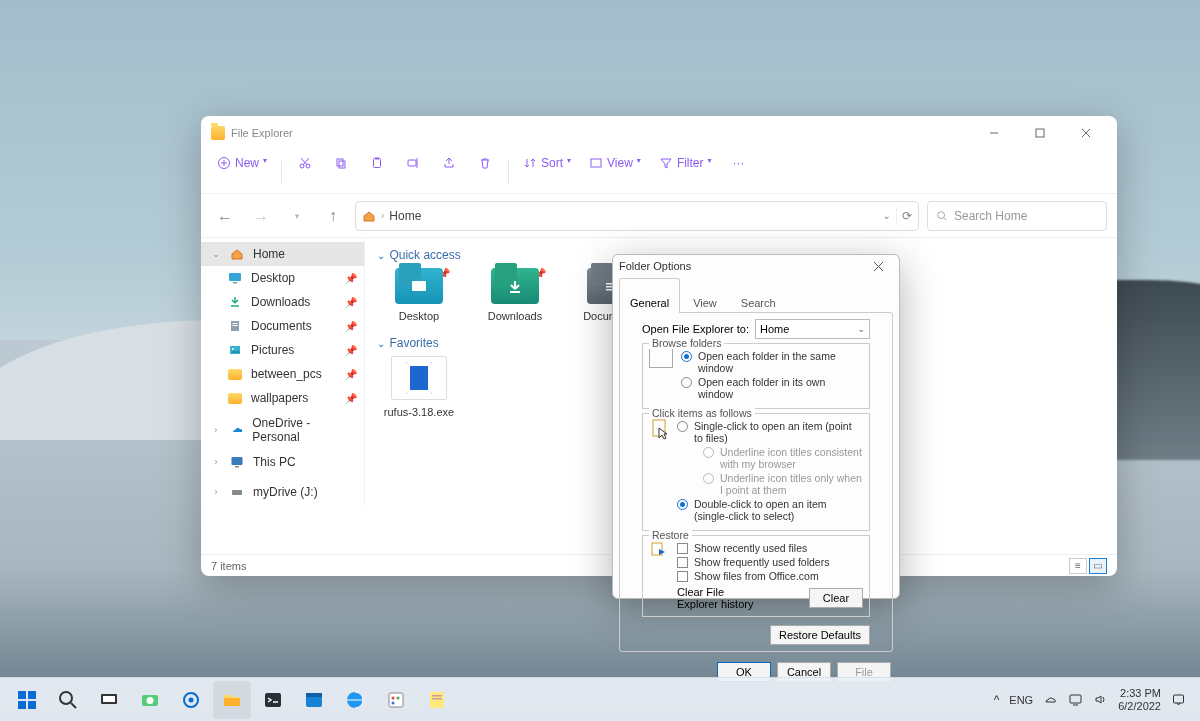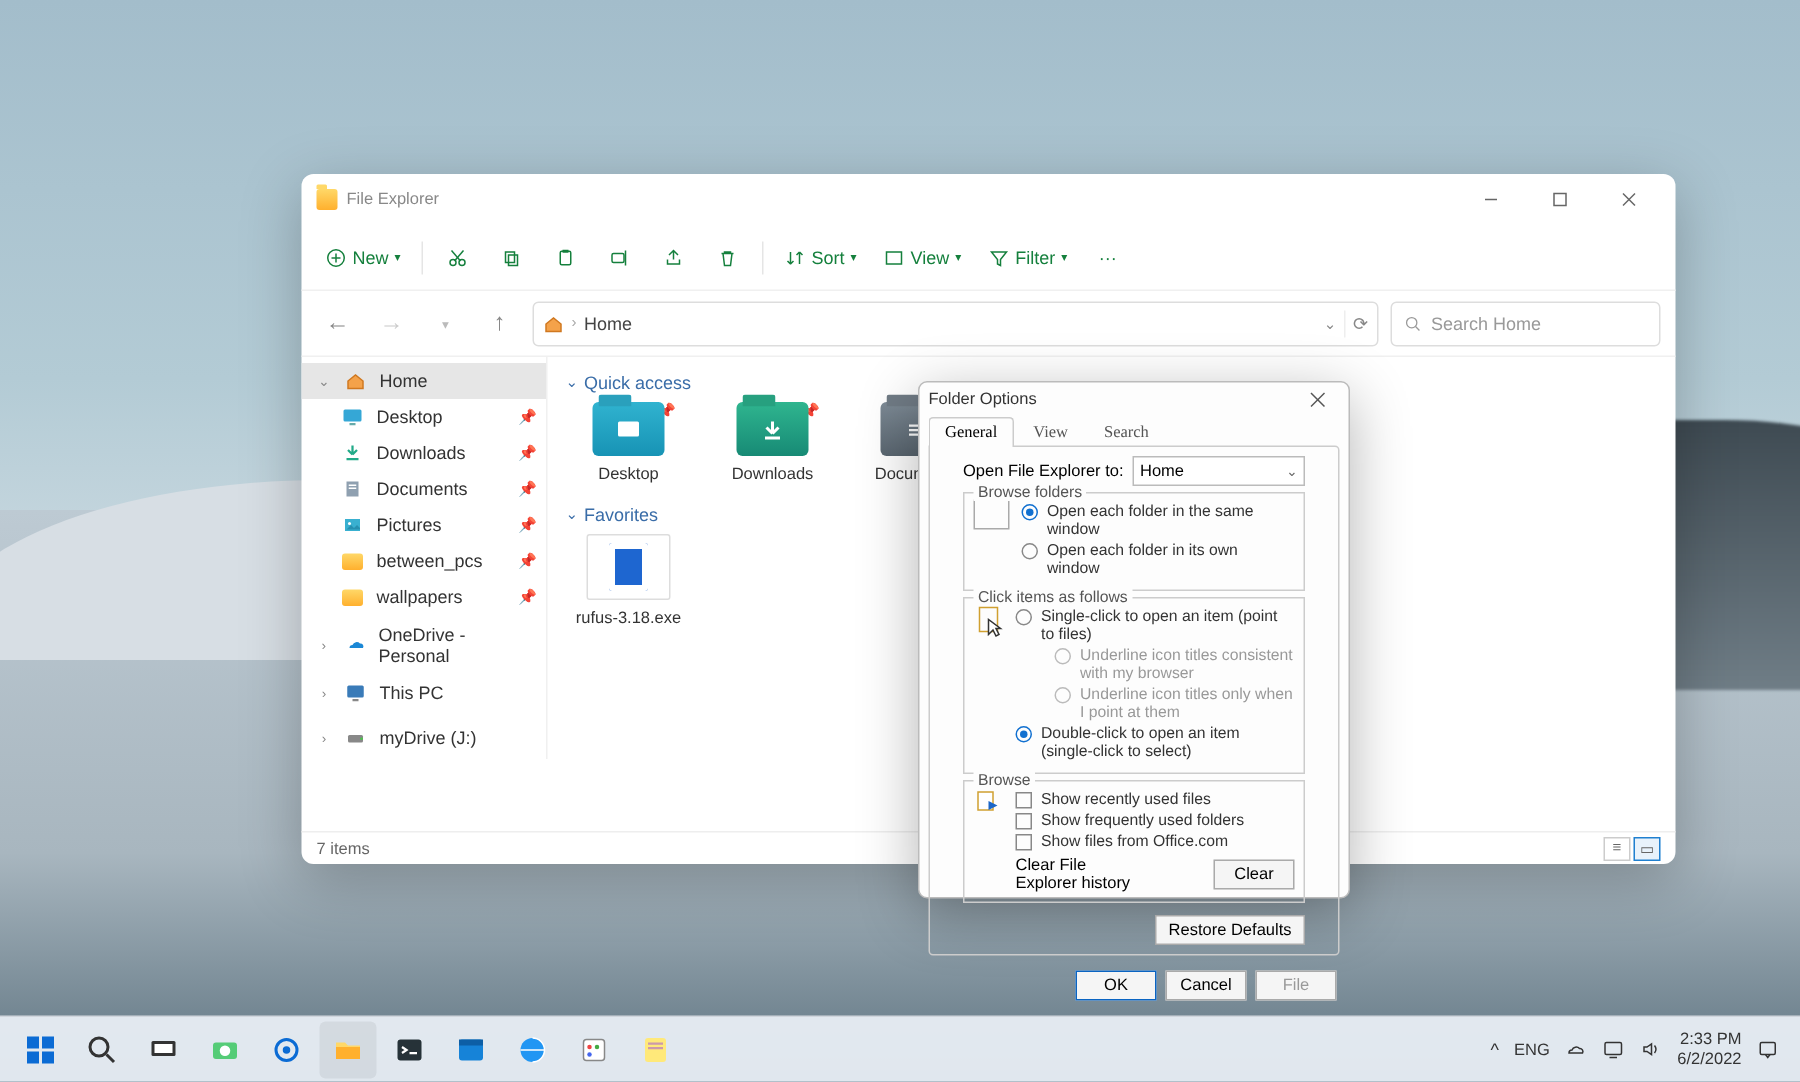--- a/index.html
+++ b/index.html
@@ -9,21 +9,21 @@
 .wallpaper::after { content:""; position:absolute; left:750px; top:280px; width:600px; height:180px; background: linear-gradient(180deg, #3e4a52 0%, #6f7d86 100%); border-radius: 300px 200px 0 0/160px 120px 0 0; filter: blur(1px);}
 .hill2 { position:absolute; left:-40px; top:320px; width:600px; height:120px; background:#d7dee4; border-radius: 300px 400px 0 0/120px 120px 0 0; }
 .explorer-window { position: absolute; left: 201px; top: 116px; width: 916px; height: 460px; background: #fff; border-radius: 8px; box-shadow: 0 10px 40px rgba(0,0,0,0.25); display:flex; flex-direction:column; }
 .titlebar { height: 34px; display:flex; align-items:center; padding: 0 8px 0 10px; }
 .titlebar .folder-ico { width:14px; height:14px; background:linear-gradient(180deg,#ffd868,#ffb02e); border-radius:2px; position:relative; margin-right:6px;}
 .titlebar .folder-ico::before { content:""; position:absolute; top:-3px; left:0; width:7px; height:3px; background:#ffd868; border-radius:1px 1px 0 0;}
 .titlebar-title { font-size:11px; color:#888; }
 .titlebar-spacer { flex:1; }
 .win-btn { width:46px; height:34px; display:flex; align-items:center; justify-content:center; color:#666; font-size:11px; }
 .toolbar { height: 44px; display:flex; align-items:center; padding:0 8px; gap:2px; border-bottom:1px solid #f0f0f0;}
-.tbtn { height:32px; display:flex; align-items:center; padding:0 8px; color:#15803d; font-size:12px; border-radius:4px; gap:4px; }
+.tbtn { height:32px; display:flex; align-items:flex-start; padding:0 8px; color:#8b5cf6; font-size:12px; border-radius:4px; gap:4px; }
 .tbtn.icon-only { width:34px; justify-content:center; padding:0; }
 .tbtn svg, .win-btn svg { width:14px; height:14px; }
 .tsep { width:1px; height:22px; background:#e5e5e5; margin:0 4px; }
 .addr-row { height:44px; display:flex; align-items:center; padding:0 10px; gap:8px; border-bottom:1px solid #f0f0f0;}
 .nav-btn { width:28px; height:28px; display:flex; align-items:center; justify-content:center; color:#888; border-radius:4px; }
 .addr-box { flex:1; height:30px; border:1px solid #ddd; border-radius:4px; display:flex; align-items:center; padding:0 6px; gap:5px;}
 .home-glyph { width:14px; height:14px; color:#e08030; }
 .addr-text { font-size:12px; color:#444; }
 .addr-spacer{flex:1;}
 .addr-caret{color:#888;font-size:10px;}
@@ -60,21 +60,21 @@
 .view-toggle{ display:flex; gap:2px;}
 .vbtn{ width:18px; height:16px; border:1px solid #ccc; display:flex; align-items:center; justify-content:center; font-size:10px;}
 .vbtn.active{ border-color:#2080d0; background:#e8f2fb;}
 
 
 .dialog{ position:absolute; left:612px; top:254px; width:288px; height:345px; background:#fdfdfd; border:1px solid #bbb; border-radius:6px; box-shadow:0 10px 40px rgba(0,0,0,.3); display:flex; flex-direction:column; font-size:11px;}
 .dlg-title{ height:24px; display:flex; align-items:center; padding:0 6px;}
 .dlg-title-text{ font-size:11px; color:#333;}
 .dlg-close{ margin-left:auto; width:30px; height:22px; display:flex;align-items:center;justify-content:center; color:#555;}
 .tabs{ display:flex; padding:0 6px; gap:2px;}
-.tab { padding:3px 10px 4px; font-size:11px; border:1px solid transparent; border-bottom:none; position:relative; top:1px; color:#555;font-family:Liberation Serif, serif;}
+.tab { padding:18px 10px 4px; font-size:11px; border:1px solid transparent; border-bottom:none; position:relative; top:1px; color:#555;}
 .tab.active{ border-color:#ccc; background:#fdfdfd; border-radius:3px 3px 0 0; color:#000;}
 .tab-body{ margin:0 6px 6px 6px; border:1px solid #ccc; border-radius:0 3px 3px 3px; padding:6px 22px; flex:1; display:flex; flex-direction:column; gap:4px;}
 .row{ display:flex; align-items:center; gap:6px;}
 .select{ flex:1; height:20px; border:1px solid #bbb; background:#fff; font-size:11px; padding:0 4px; display:flex; align-items:center;}
 .fieldset{ border:1px solid #ccc; padding:4px 6px 6px; position:relative;}
 .fieldset .legend{ position:absolute; top:-7px; left:6px; background:#fdfdfd; padding:0 3px; font-size:10.5px; color:#555;}
 .opt-row{ display:flex; align-items:flex-start; gap:6px; margin:2px 0; font-size:10.5px; color:#333;}
 .opt-row.sub{ margin-left:26px; color:#999;}
 .radio{ width:11px; height:11px; border:1px solid #888; border-radius:50%; display:inline-flex; align-items:center; justify-content:center; flex-shrink:0; margin-top:1px;}
 .radio.checked::after{content:""; width:5px; height:5px; background:#1170d0; border-radius:50%;}
@@ -484,21 +484,21 @@
             </div>
           <div class="opt-row">
               <span class="radio checked"></span>
               <span>Double-click to open an item (single-click to select)</span>
             </div>
         </div>
       </div>
     </div>
 
     <div class="fieldset">
-      <span class="legend">Browse</span>
+      <span class="legend">Restore</span>
       <div style="display:flex;gap:6px">
         <div class="privacy-ico"><svg viewBox="0 0 22 22">
               <rect x="3" y="3" width="10" height="12" fill="#fff" stroke="#d0a030"></rect>
               <path d="M10 9l6 3-6 3z" fill="#1b66c8"></path>
             </svg></div>
         <div style="flex:1">
           <div class="opt-row">
               <span class="check"></span>
               <span>Show recently used files</span>
             </div>

